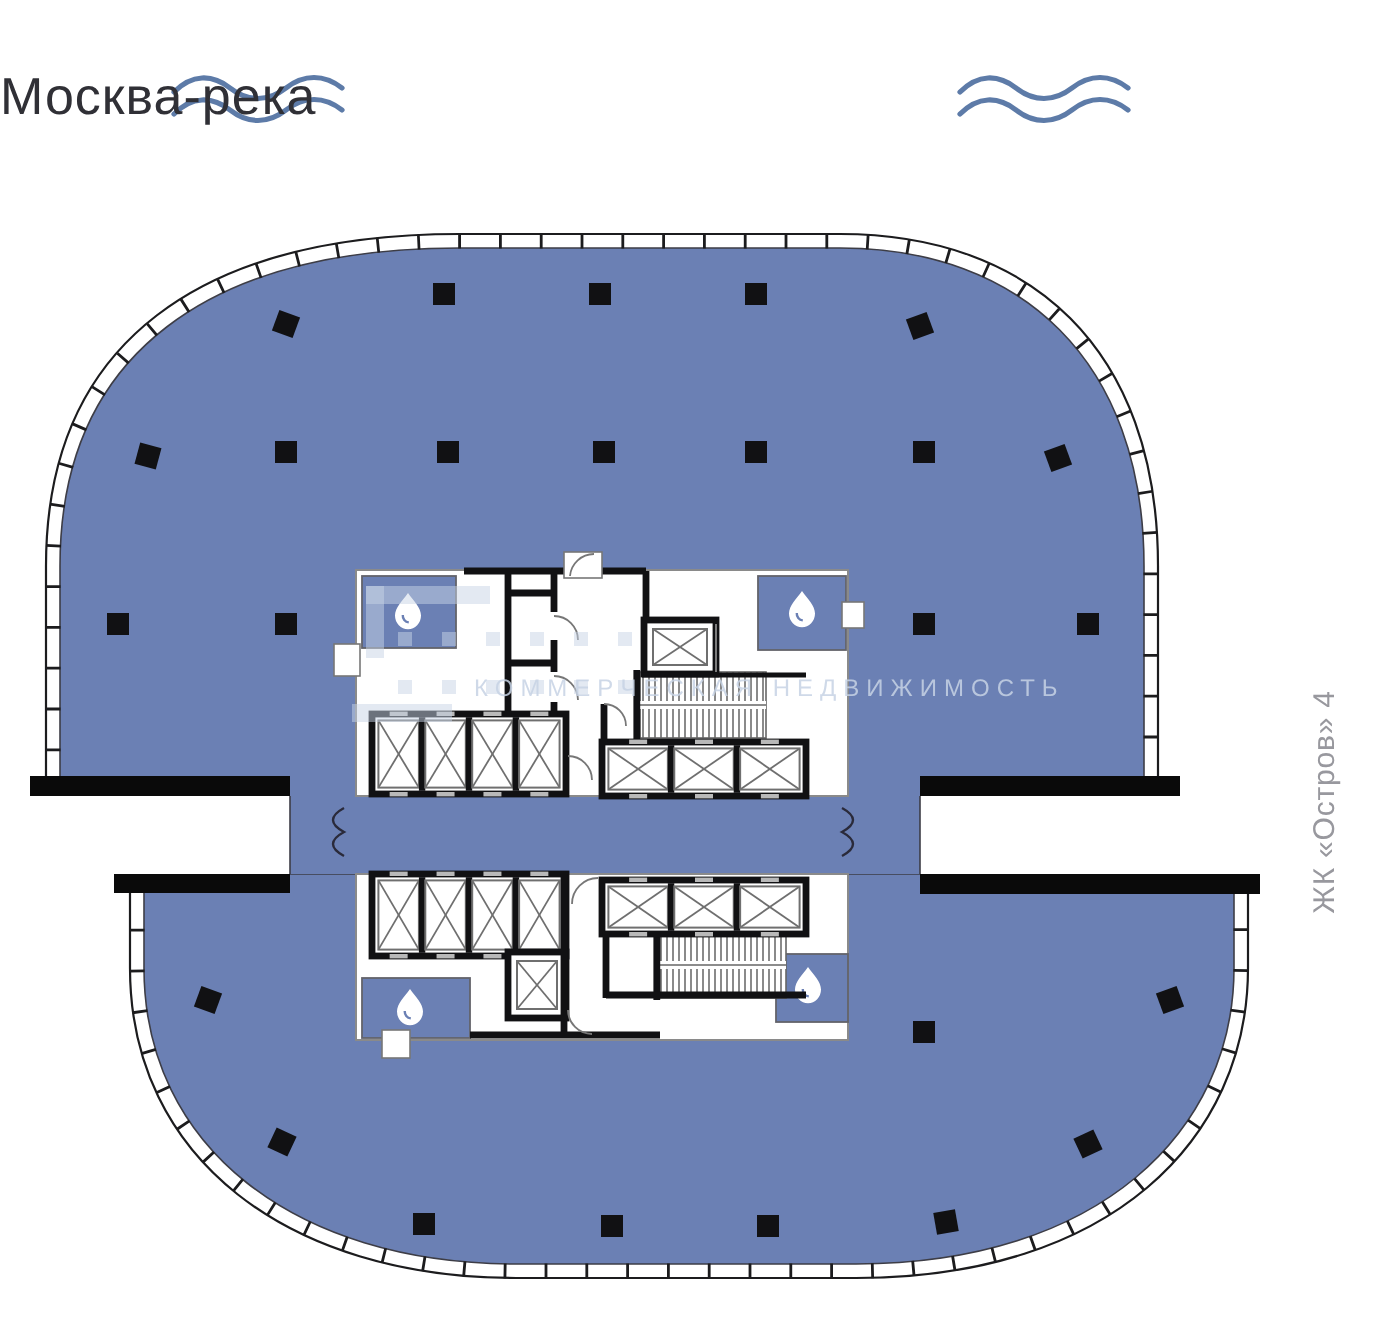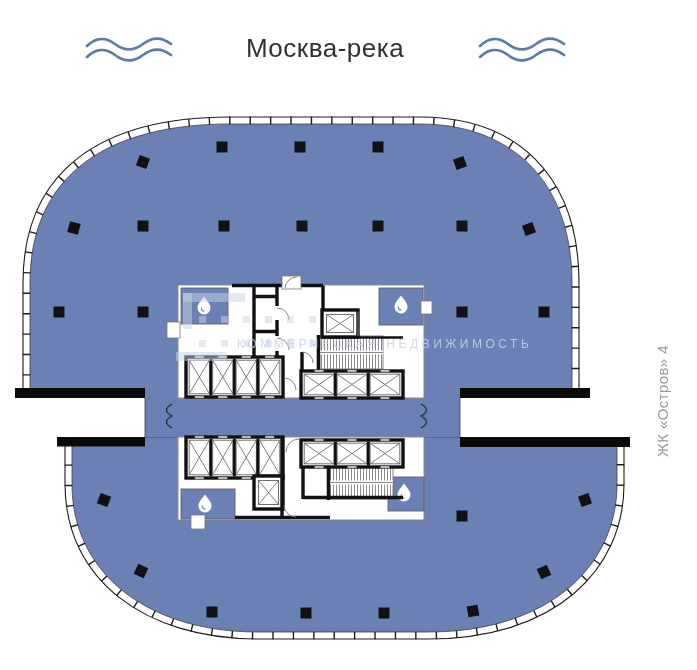--- a/index.html
+++ b/index.html
@@ -4,21 +4,21 @@
 <style>
   :root{
     --floor_fill:#6b80b4; --wall:#111113; --outline:#1c1c1e; --wave:#5d7ba8;
     --title_text:#303036; --side_label_text:#98989e; --watermark:#c7d3e5;
     --core_line:#8a8a8a; --shaft_line:#6f6f6f;
   }
   html,body{margin:0;padding:0;background:#fff;}
   .stage{position:relative;width:697px;height:670px;background:#fff;overflow:hidden;
          font-family:"Liberation Sans",sans-serif;}
   .plan-svg{position:absolute;left:0;top:0;}
-  .hdr-title{position:absolute;left:0;top:33px;width:650px;text-align:center;
+  .hdr-title{position:absolute;left:0;top:33px;width:650px;text-align:left;
     font-size:26px;font-weight:500;letter-spacing:.5px;color:var(--title_text);}
   .wave{position:absolute;top:32px;}
   .wave.left{left:85px}.wave.right{left:478px}
   .wm-brand{position:absolute;left:258px;top:293px;font-family:"Liberation Serif",serif;
     font-size:54px;line-height:1;letter-spacing:5px;color:var(--watermark);opacity:.58;
     pointer-events:none;white-space:nowrap;}
   .wm-tag{position:absolute;left:237px;top:337px;font-size:12px;letter-spacing:3.5px;
     color:var(--watermark);opacity:.85;pointer-events:none;white-space:nowrap;text-align:center;}
   .side-label{position:absolute;left:588px;top:392px;width:150px;height:18px;
     text-align:center;font-size:15px;letter-spacing:.4px;color:var(--side_label_text);

